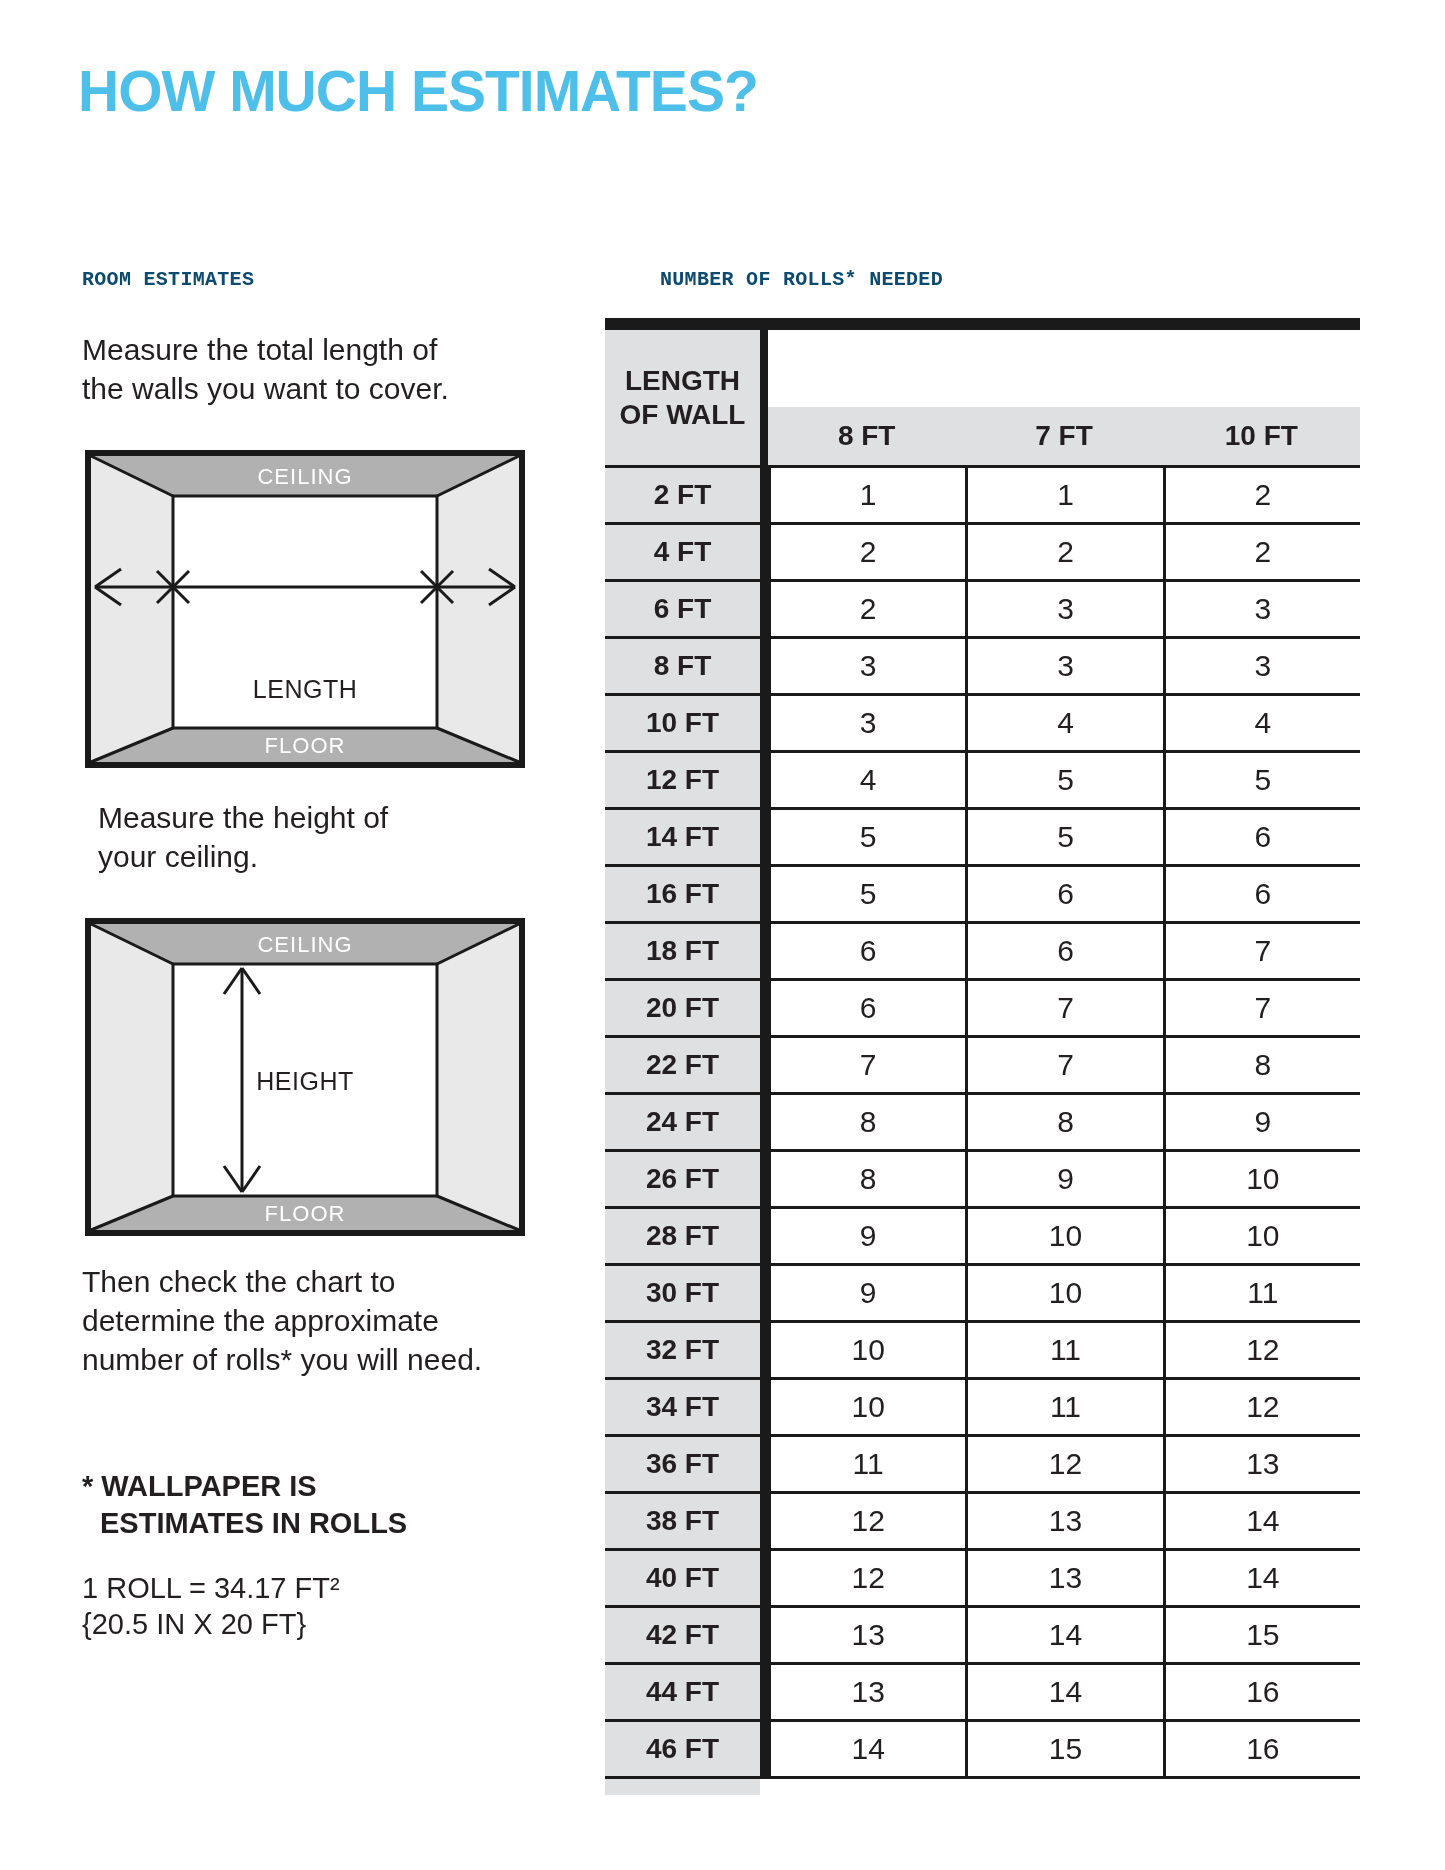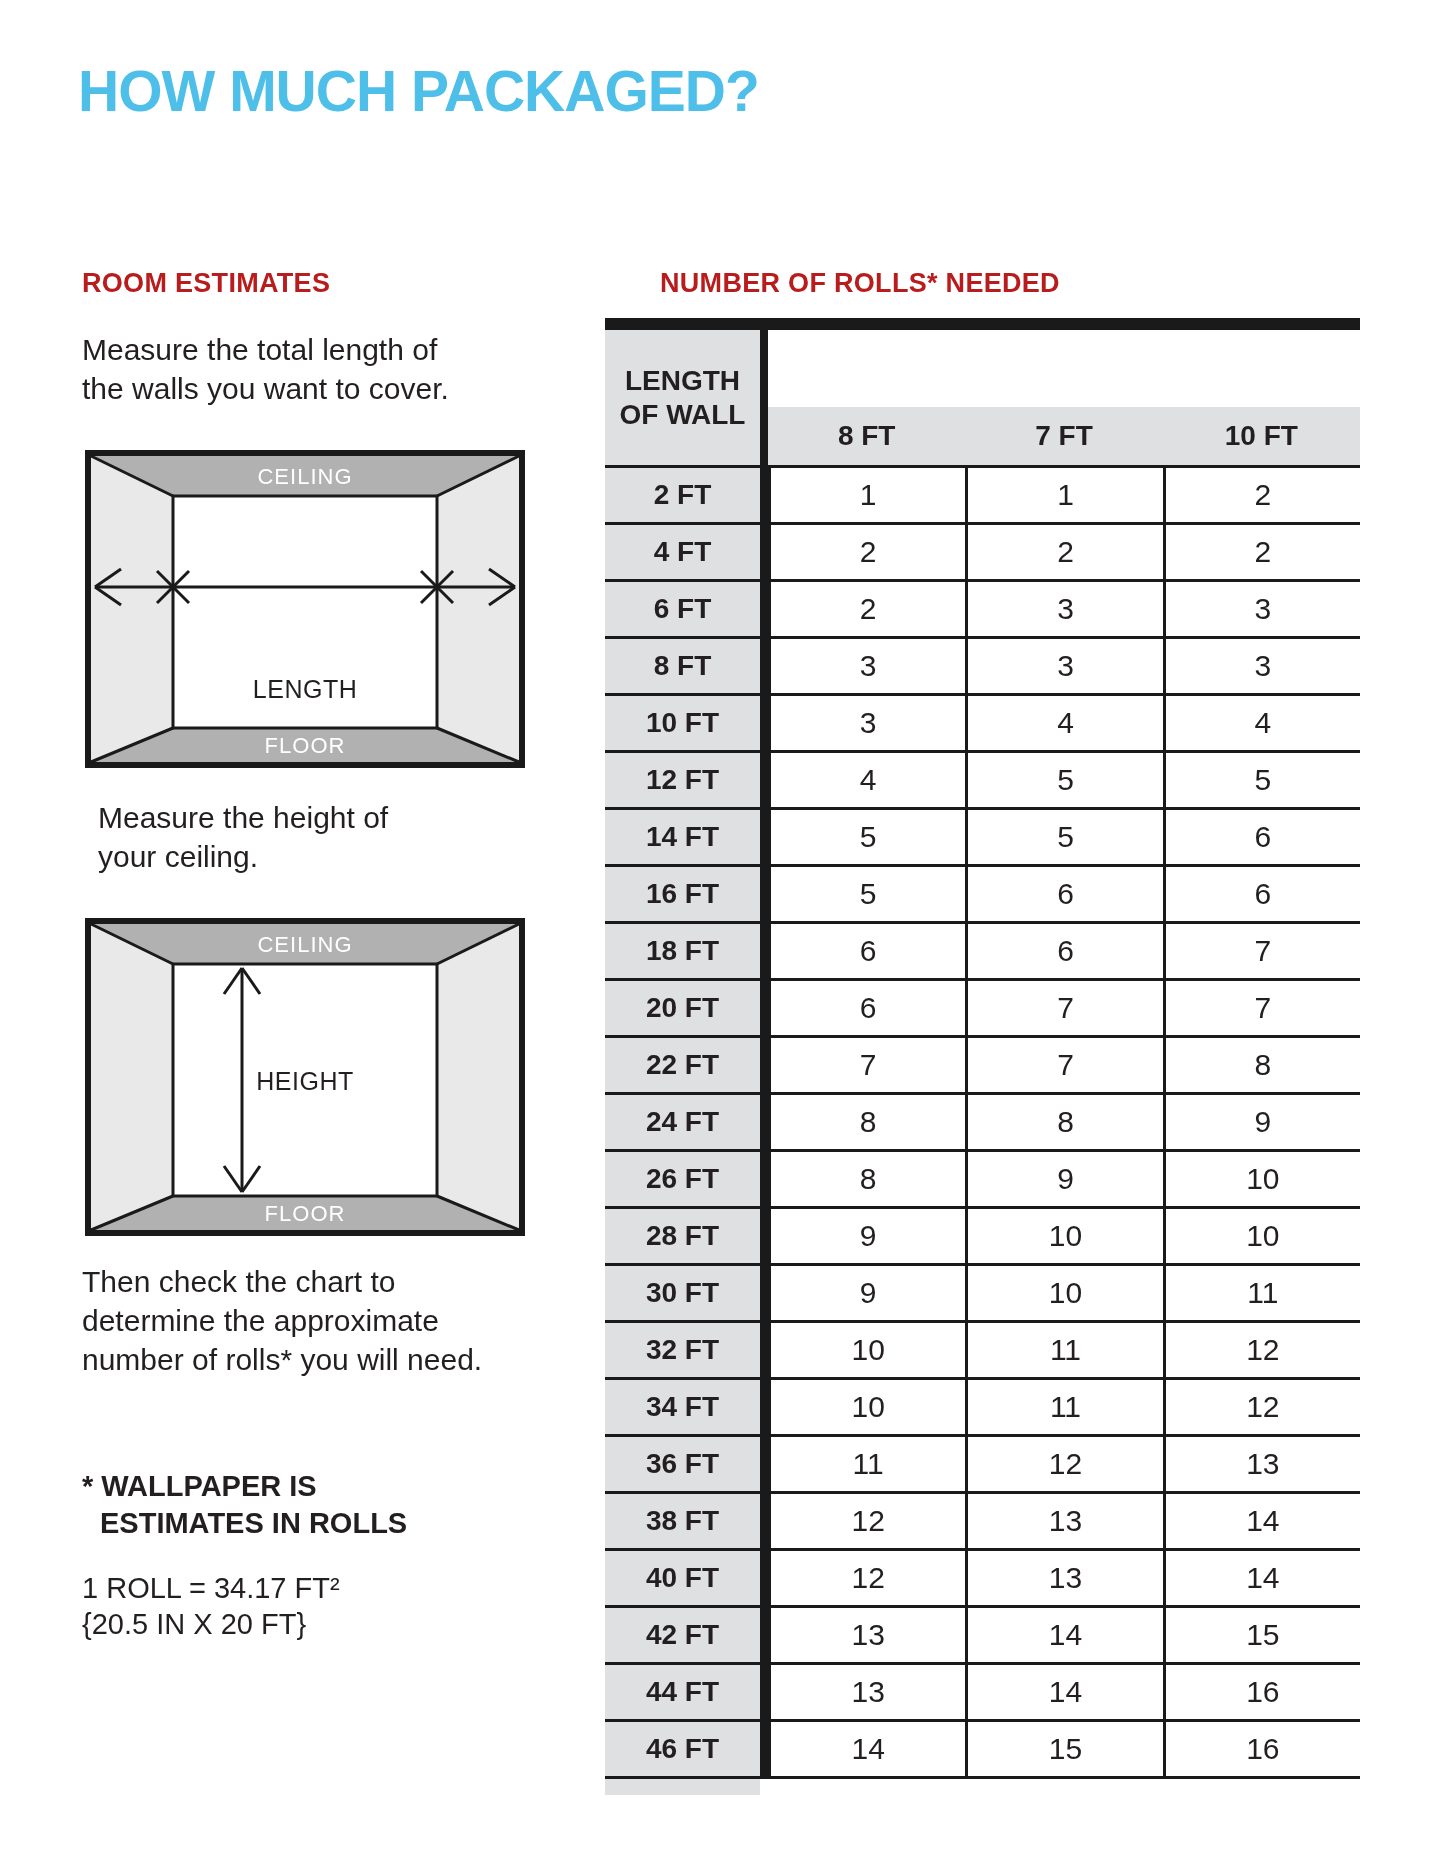--- a/index.html
+++ b/index.html
@@ -7,21 +7,21 @@
     width:1445px; height:1870px; position:relative; background:#ffffff;
     font-family:"Liberation Sans", sans-serif; color:#231F20; overflow:hidden;
   }
   .abs { position:absolute; }
 
   .page-title {
     left:78px; top:58px; font-size:57px; font-weight:bold;
     color:#4DBFE9; letter-spacing:-1px; white-space:nowrap;
   }
   .section-heading {
-    font-size:27px; font-weight:bold; color:#b91c1c; letter-spacing:0.3px; white-space:nowrap;
+    font-size:20px; font-weight:bold; color:#0c4a6e; letter-spacing:0.3px; white-space:nowrap;font-family:Liberation Mono, monospace;
   }
   .heading-left  { left:82px;  top:268px; }
   .heading-right { left:660px; top:268px; }
 
   .para {
     left:82px; font-size:30px; line-height:39px; color:#231F20; white-space:pre-line;
   }
   .para-length { top:330px; }
   .para-height { top:798px;margin-left:16px; }
   .para-chart  { top:1262px; }
@@ -73,21 +73,21 @@
     flex:1; display:flex; align-items:center; justify-content:center;
     font-size:30px; border-left:3px solid #1A1A1A; background:#ffffff;
   }
   .t-cell:first-of-type { border-left:none; }
   .t-bottomline { left:0; top:1458px; width:755px; height:3px; background:#1A1A1A; }
   .t-stub { left:0; top:1461px; width:155px; height:16px; background:#DFE0E1; }
 </style>
 </head>
 <body>
 
-<div class="abs page-title">HOW MUCH PACKAGED?</div>
+<div class="abs page-title">HOW MUCH ESTIMATES?</div>
 
 <div class="abs section-heading heading-left">ROOM ESTIMATES</div>
 <div class="abs section-heading heading-right">NUMBER OF ROLLS* NEEDED</div>
 
 <div class="abs para para-length">Measure the total length of
 the walls you want to cover.</div>
 
 <div class="abs diagram diagram-1">
   <svg viewBox="0 0 440 318">
     <rect x="3" y="3" width="434" height="312" fill="#ffffff" stroke="#1A1A1A" stroke-width="6"></rect>

